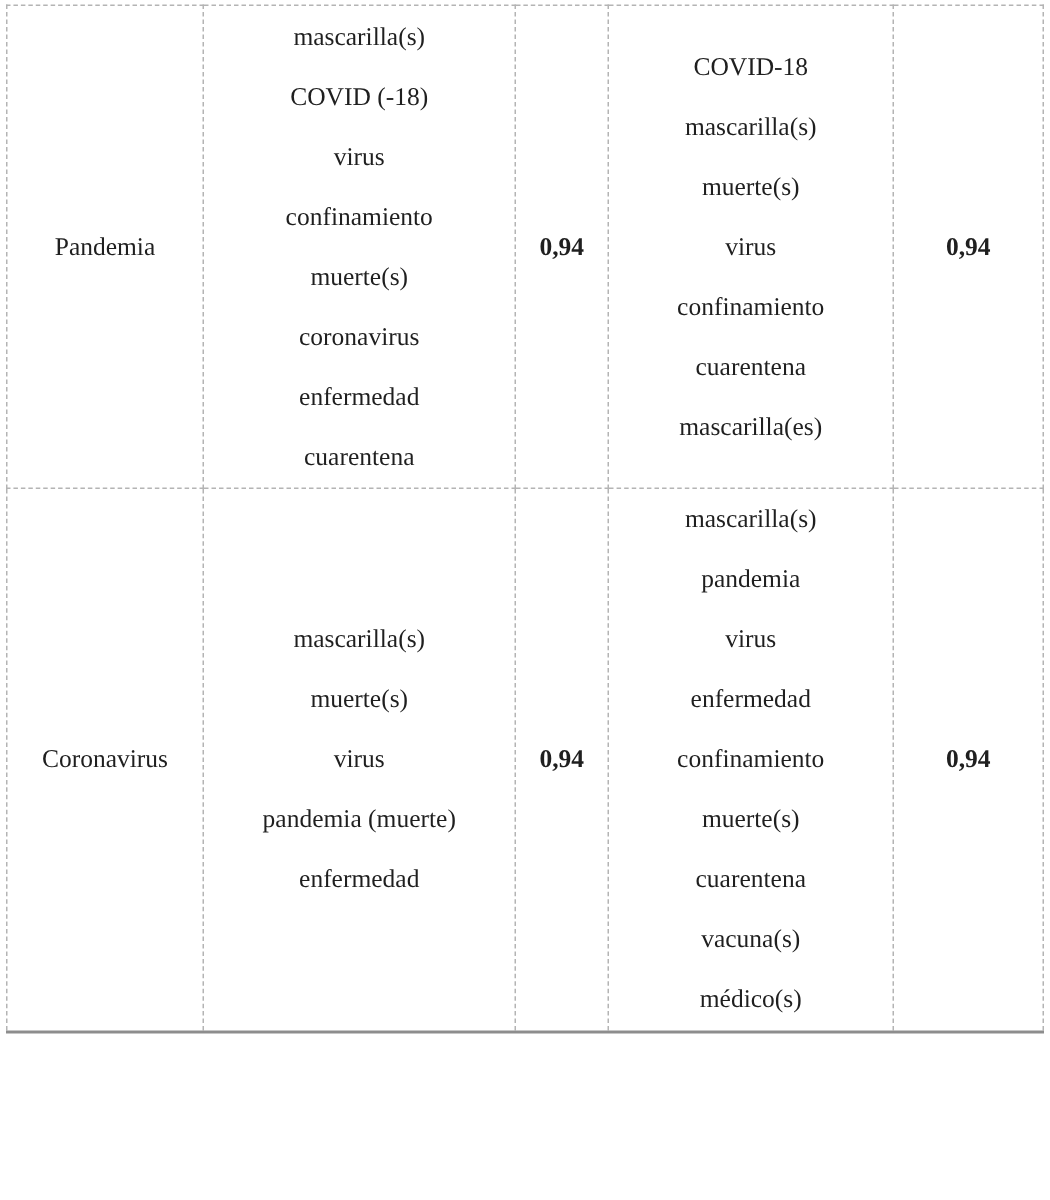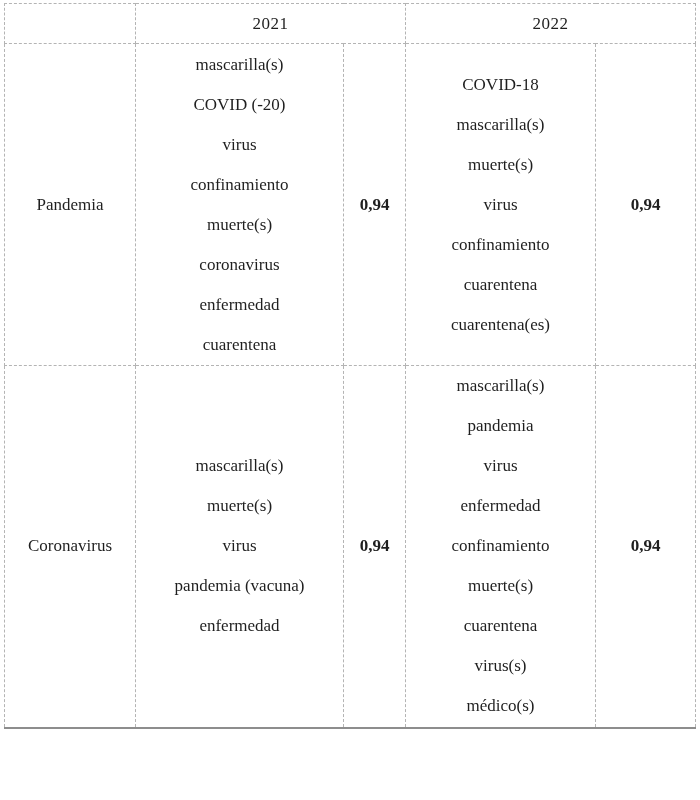--- a/index.html
+++ b/index.html
@@ -44,75 +44,70 @@
 <div class="page">
   <table class="ctable">
     <colgroup>
       <col style="width:131px">
       <col style="width:208px">
       <col style="width:62px">
       <col style="width:190px">
       <col style="width:100px">
     </colgroup>
     <tbody>
-        <tr class="r-year">
-      <td></td>
-      <td colspan="2" class="year-cell">2021</td>
-      <td colspan="2" class="year-cell">2022</td>
-    </tr>
     <tr class="r-data1">
       <td>Pandemia</td>
       <td>
         <div class="list">
               <div class="el-line">mascarilla(s)</div>
-              <div class="el-line">COVID (-20)</div>
+              <div class="el-line">COVID (-18)</div>
               <div class="el-line">virus</div>
               <div class="el-line">confinamiento</div>
               <div class="el-line">muerte(s)</div>
               <div class="el-line">coronavirus</div>
               <div class="el-line">enfermedad</div>
               <div class="el-line">cuarentena</div>
             </div>
       </td>
       <td class="ic-cell">0,94</td>
       <td>
         <div class="list">
               <div class="el-line">COVID-18</div>
               <div class="el-line">mascarilla(s)</div>
               <div class="el-line">muerte(s)</div>
               <div class="el-line">virus</div>
               <div class="el-line">confinamiento</div>
               <div class="el-line">cuarentena</div>
-              <div class="el-line">cuarentena(es)</div>
+              <div class="el-line">mascarilla(es)</div>
             </div>
       </td>
       <td class="ic-cell">0,94</td>
     </tr>
     <tr class="r-data2 r-last">
       <td>Coronavirus</td>
       <td>
         <div class="list">
               <div class="el-line">mascarilla(s)</div>
               <div class="el-line">muerte(s)</div>
               <div class="el-line">virus</div>
-              <div class="el-line">pandemia (vacuna)</div>
+              <div class="el-line">pandemia (muerte)</div>
               <div class="el-line">enfermedad</div>
             </div>
       </td>
       <td class="ic-cell">0,94</td>
       <td>
         <div class="list">
               <div class="el-line">mascarilla(s)</div>
               <div class="el-line">pandemia</div>
               <div class="el-line">virus</div>
               <div class="el-line">enfermedad</div>
               <div class="el-line">confinamiento</div>
               <div class="el-line">muerte(s)</div>
               <div class="el-line">cuarentena</div>
-              <div class="el-line">virus(s)</div>
+              <div class="el-line">vacuna(s)</div>
               <div class="el-line">médico(s)</div>
             </div>
       </td>
       <td class="ic-cell">0,94</td>
     </tr>
   </tbody>
     </table>
 </div>
 
 </body></html>

